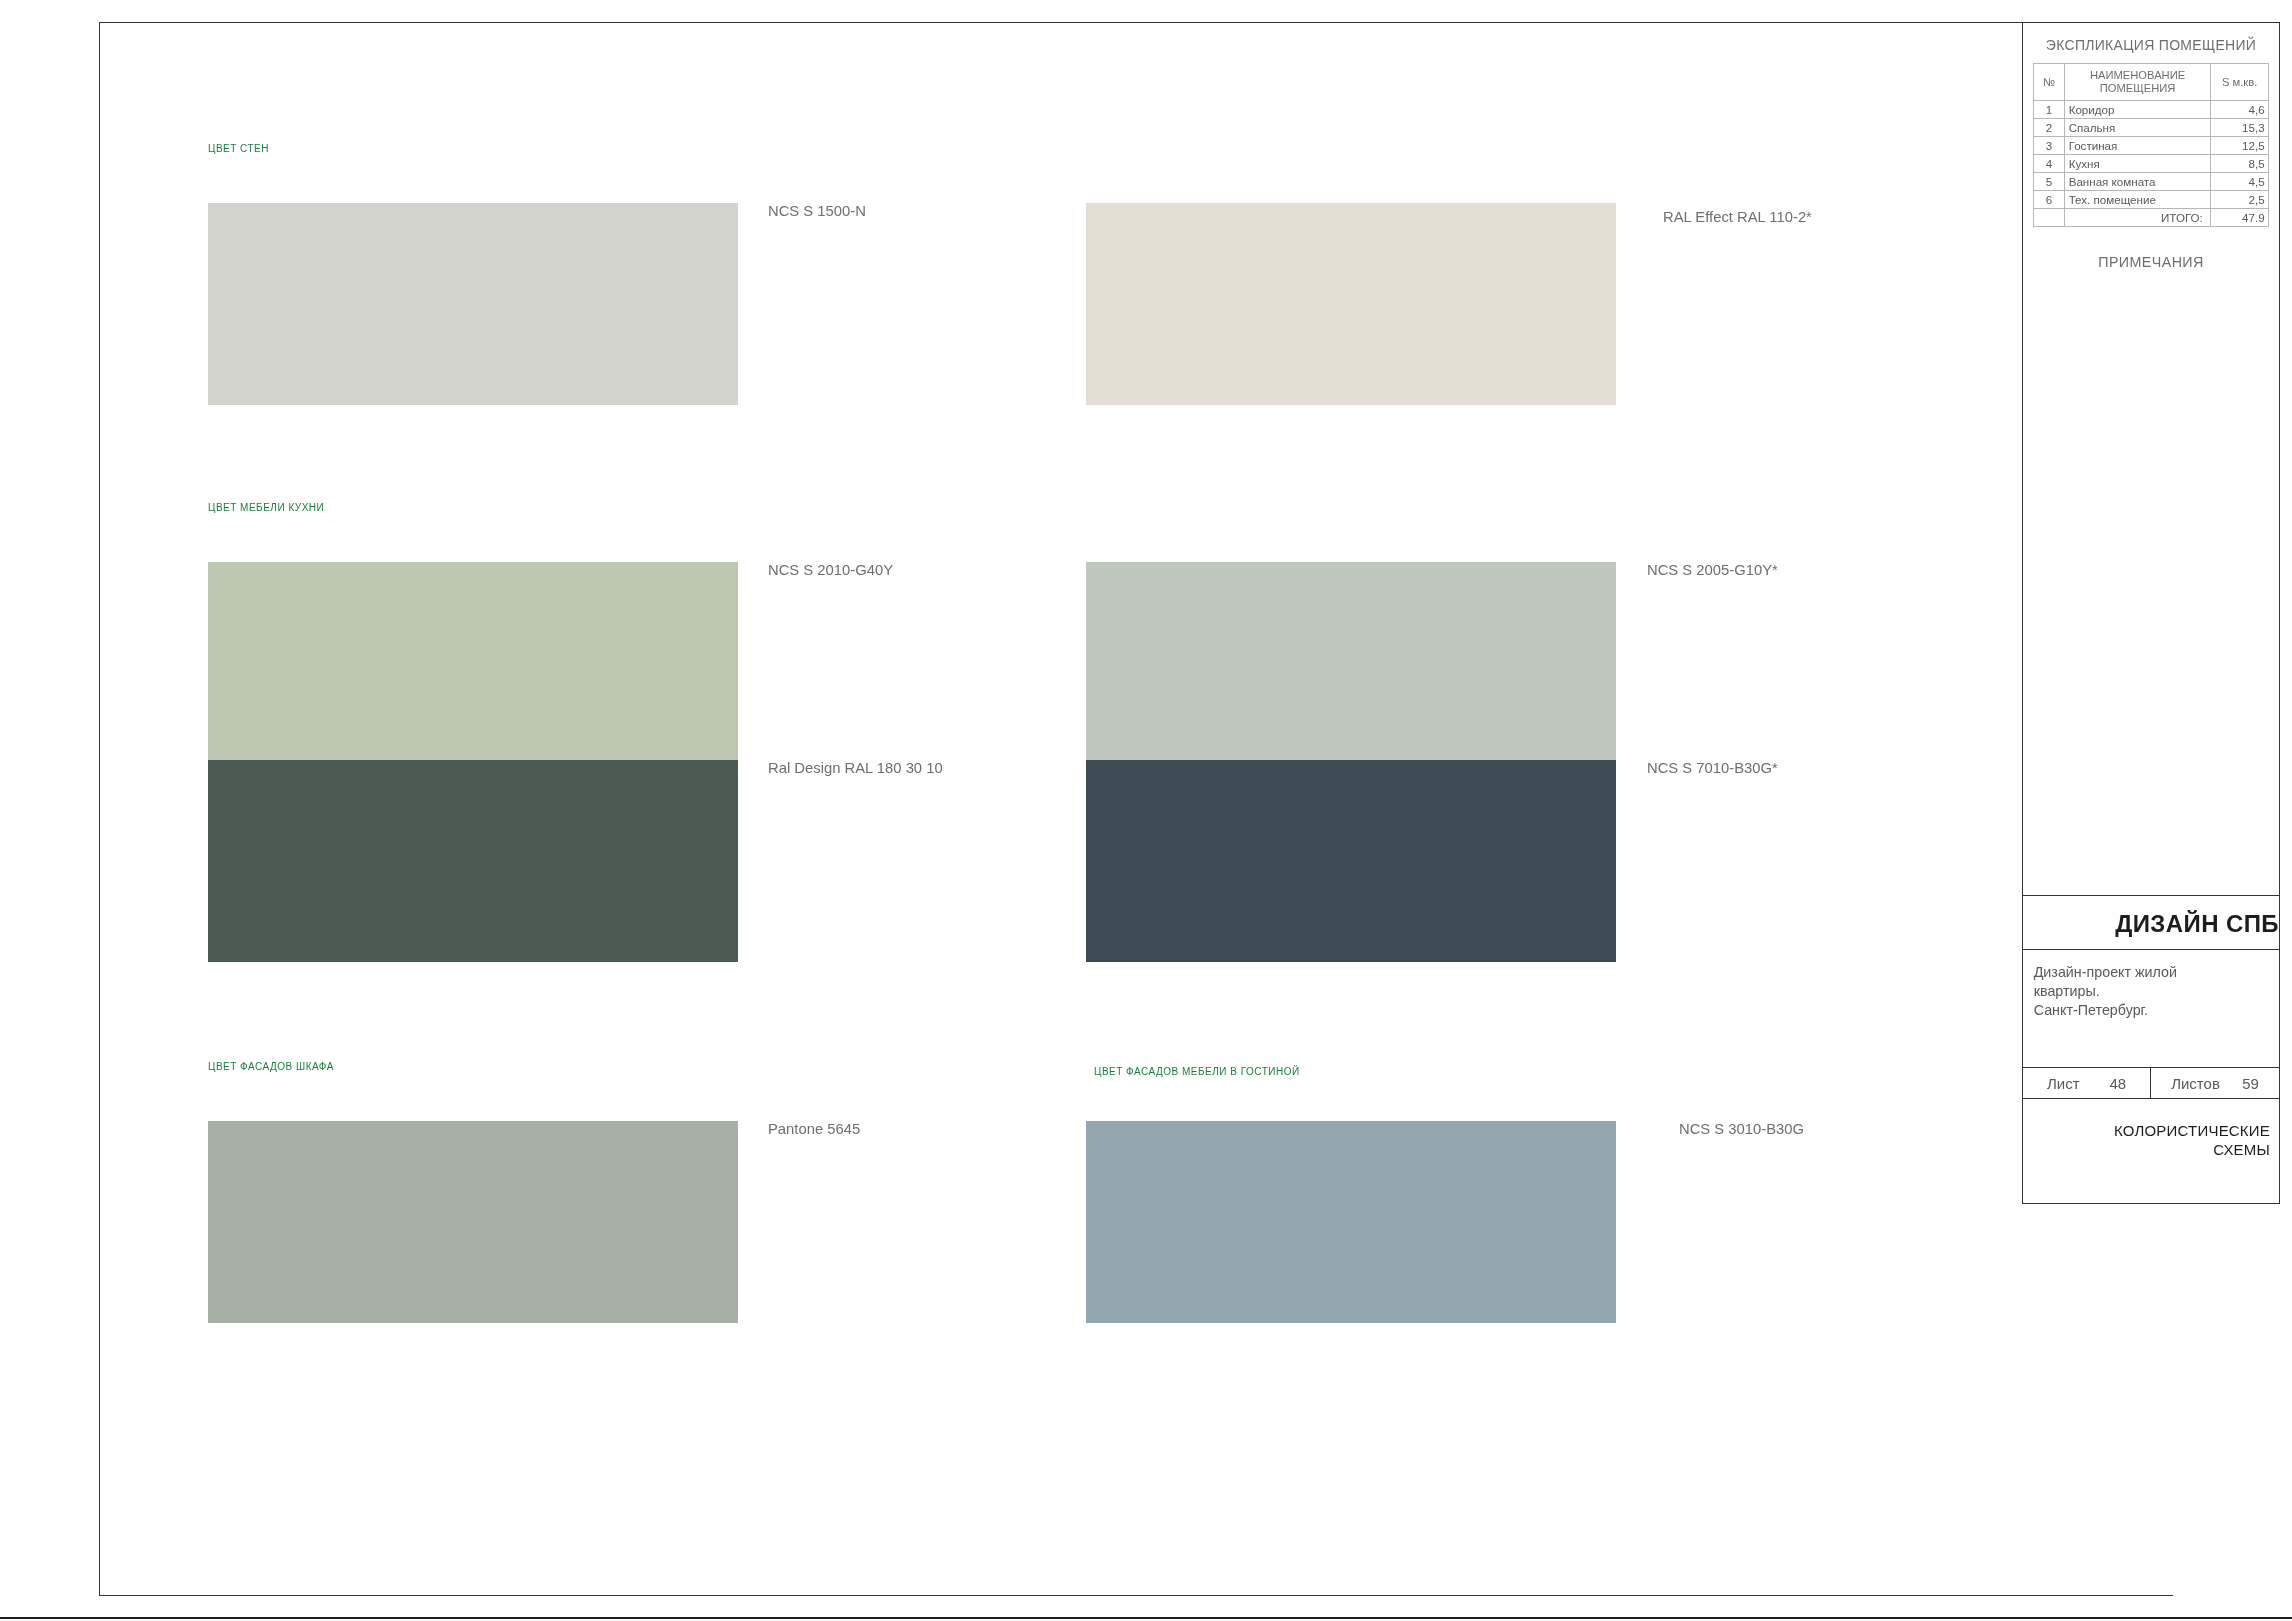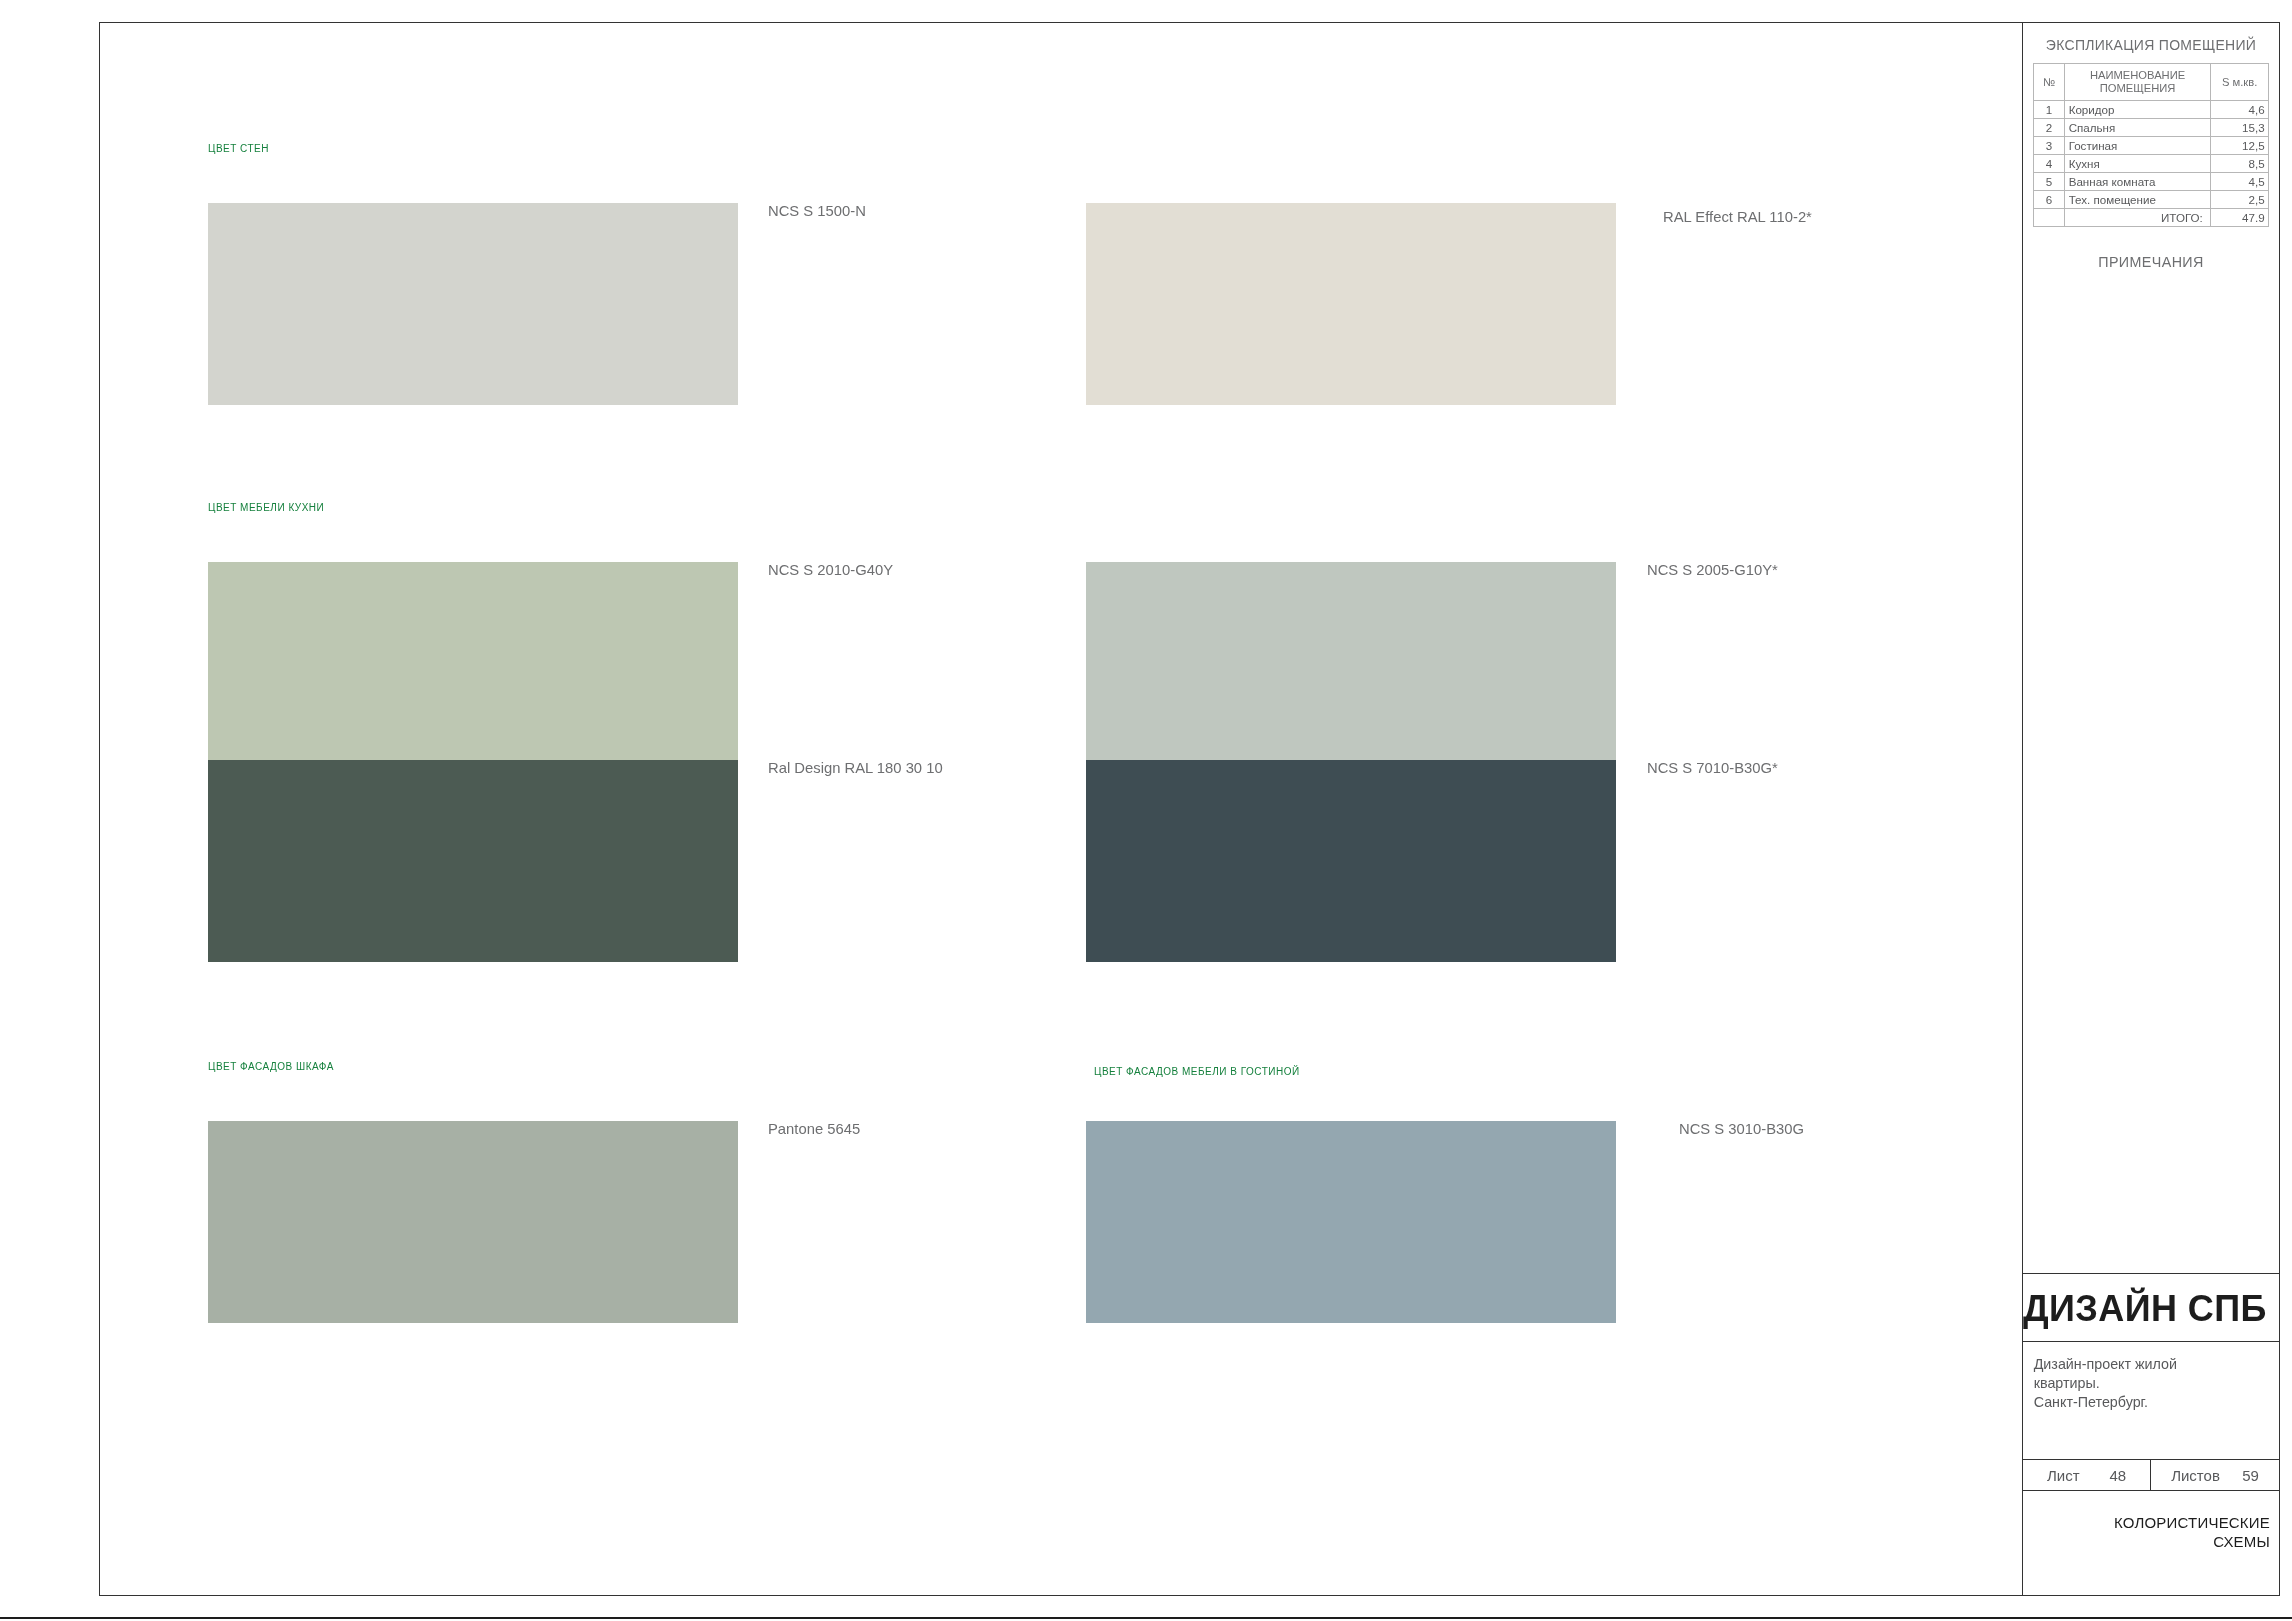--- a/index.html
+++ b/index.html
@@ -40,21 +40,21 @@
     height: 1.8px;
     background: #1d1d1d;
   }
 
   
   .titleblock {
     position: absolute;
     left: 2022px;
     top: 21.5px;
     width: 258px;
-    height: 1574px;
+    height: 1182px;
     border: 1.8px solid #333333;
     border-left: 1.8px solid #333333;
     box-sizing: border-box;
     background: #ffffff;
   }
 
   .tb-heading {
     text-align: center;
     font-size: 14px;
     letter-spacing: 0.3px;
@@ -112,22 +112,22 @@
   
   .tb-bottom {
     position: absolute;
     left: 0;
     right: 0;
     bottom: 0;
   }
   .tb-rule { height: 0; border-top: 1.3px solid #333333; }
 
   .tb-logo {
-    text-align: left;
-    font-size: 36px;
+    text-align: right;
+    font-size: 24px;
     font-weight: bold;
     letter-spacing: 0.4px;
     color: #1d1d1d;
     padding: 14.3px 0 10.7px 0;
   }
   .tb-project {
     text-align: left;
     font-size: 14.3px;
     line-height: 1.35;
     color: #58595b;

